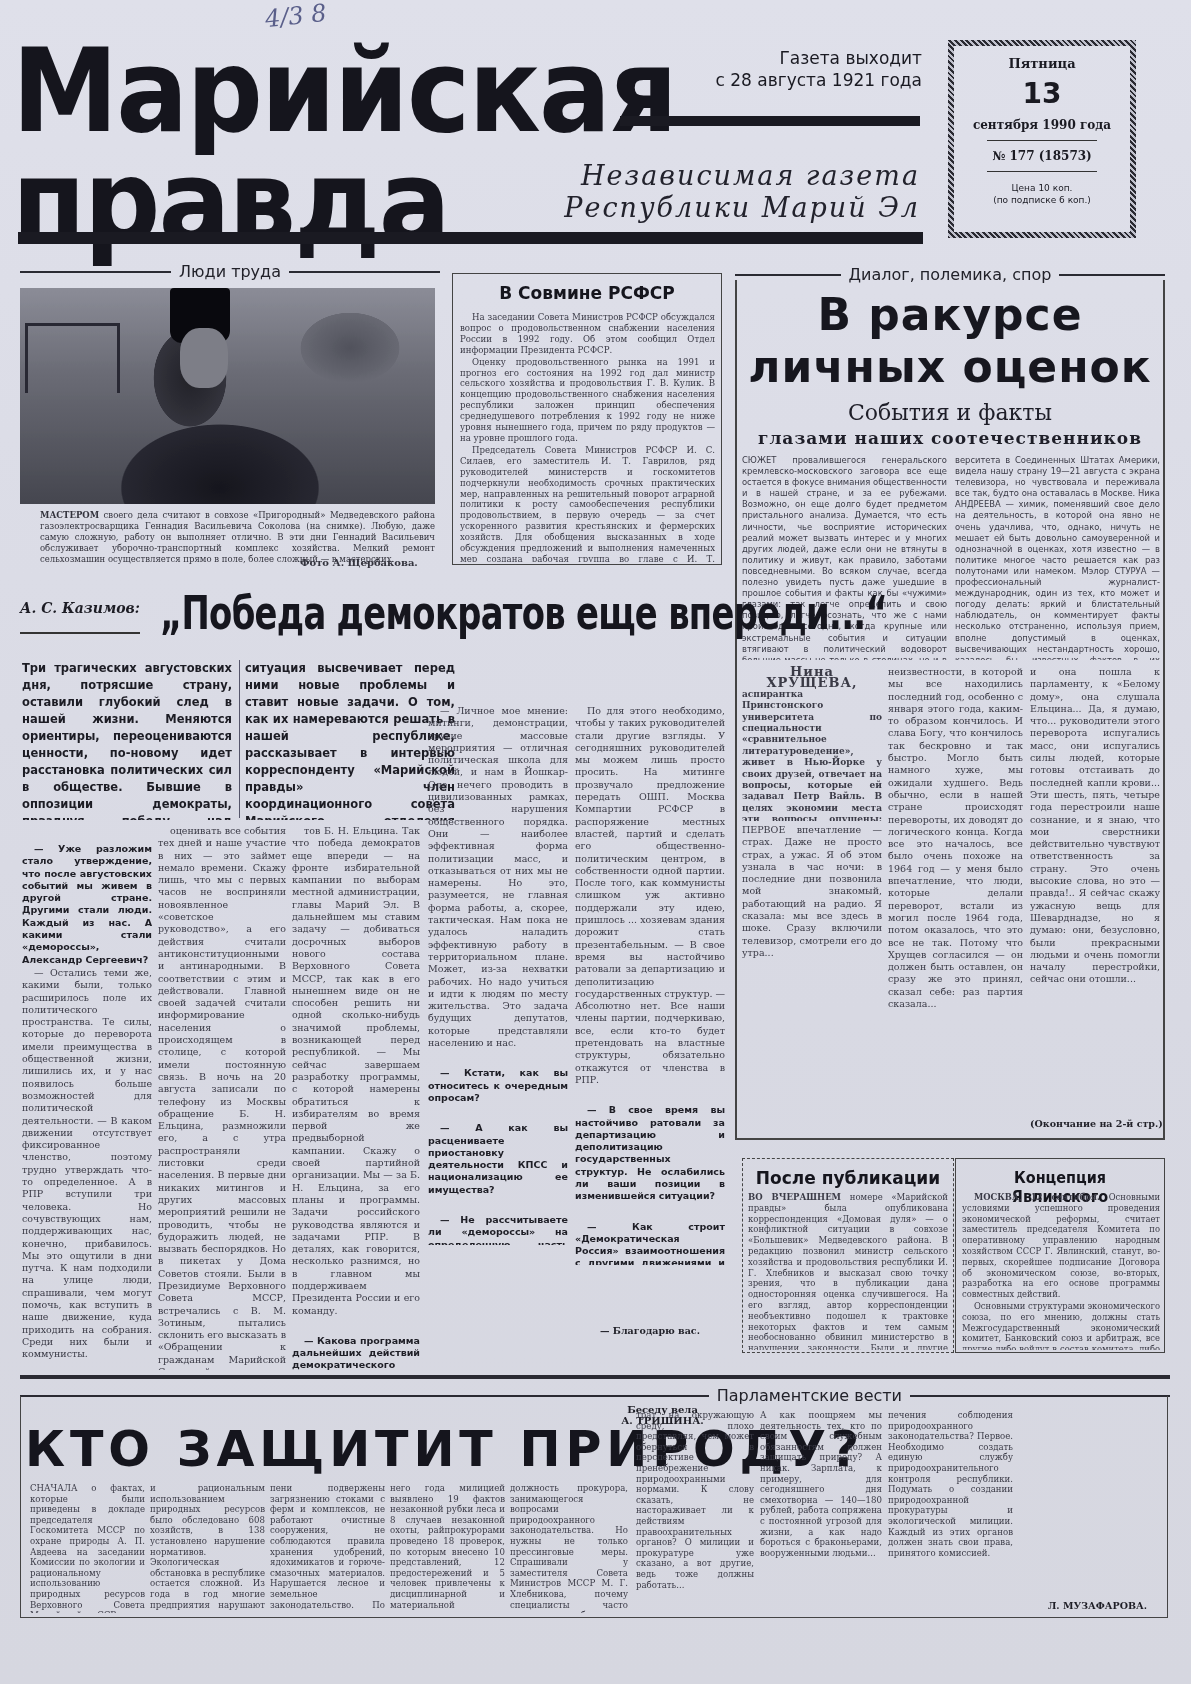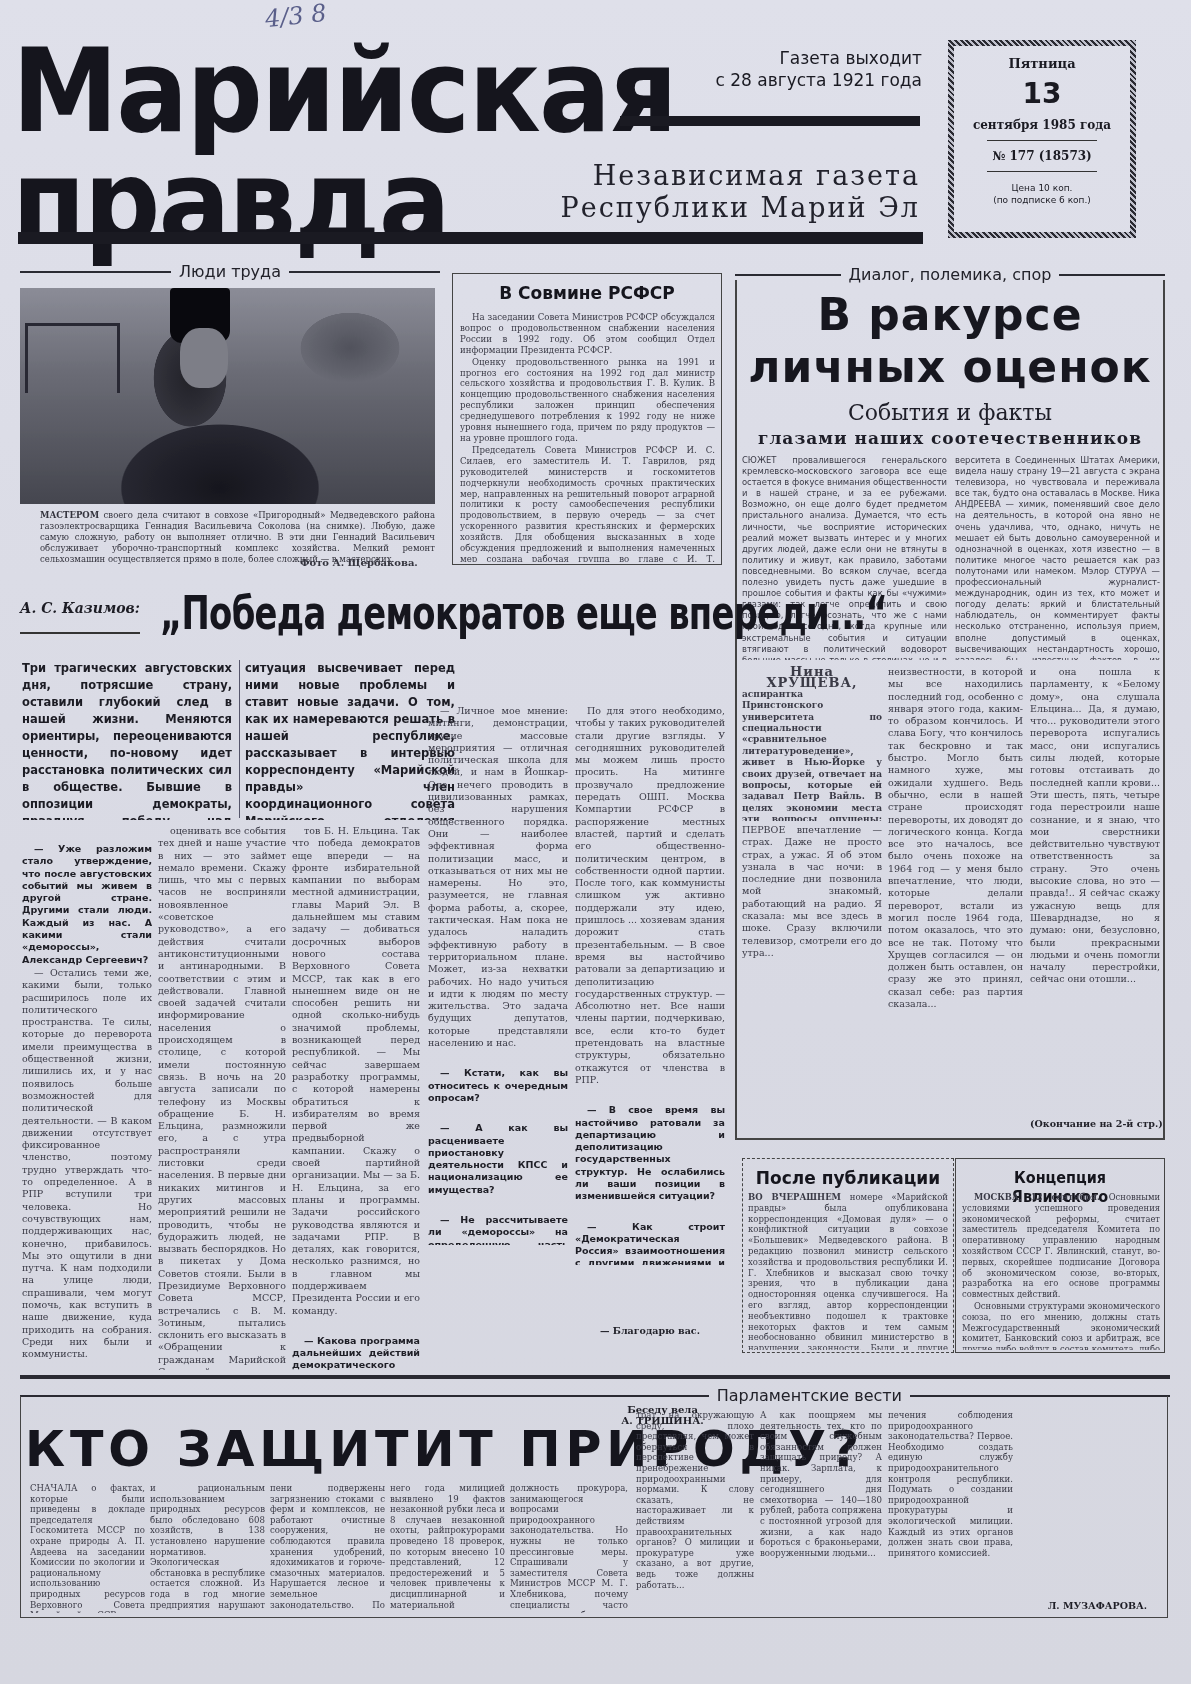--- a/index.html
+++ b/index.html
@@ -28,21 +28,21 @@
   .masthead-title .l1 { display: block; font-size: 116px; letter-spacing: -2px; transform: scaleX(0.92); transform-origin: left; }
   .masthead-title .l2 { display: block; font-size: 116px; letter-spacing: -2px; transform: scaleX(0.92); transform-origin: left; margin-top: 4px; }
   .mast-rule-bottom { position: absolute; left: 18px; top: 232px; width: 905px; height: 12px; background: #1a1a22; }
   .mast-rule-mid { position: absolute; left: 620px; top: 116px; width: 300px; height: 10px; background: #1a1a22; }
   .since {
     position: absolute; left: 700px; top: 47px; width: 222px; text-align: right;
     font-family: "DejaVu Sans", sans-serif; font-size: 17px; line-height: 22px; color: #1a1a22;
   }
   .motto {
     position: absolute; left: 560px; top: 160px; width: 360px; text-align: right;
-    font-family: "DejaVu Serif", serif; font-size: 27px; line-height: 32px;
+    font-family: "DejaVu Serif", serif; font-style: italic; font-size: 27px; line-height: 32px;
     letter-spacing: 2px; color: #22222c;
   }
   .datebox {
     position: absolute; left: 948px; top: 40px; width: 188px; height: 198px;
     border: 6px solid #2a2a32;
     border-image: repeating-linear-gradient(45deg, #2a2a32 0 2px, #bfc0cc 2px 4px) 6;
     text-align: center; font-family: "DejaVu Serif", serif; color: #1a1a22;
   }
   .datebox .dow { margin-top: 10px; font-size: 13px; font-weight: bold; }
   .datebox .day { margin-top: 6px; font-family: "DejaVu Sans", sans-serif; font-size: 28px; font-weight: 900; }
@@ -136,21 +136,21 @@
   </div>
   <div class="motto">
     <div>Независимая газета</div>
     <div>Республики Марий Эл</div>
   </div>
   <div class="mast-rule-bottom"></div>
 
   <div class="datebox">
     <div class="dow">Пятница</div>
     <div class="day">13</div>
-    <div class="month">сентября 1985 года</div>
+    <div class="month">сентября 1990 года</div>
     <hr>
     <div class="issue">№ 177 (18573)</div>
     <hr>
     <div class="price">
       <div>Цена 10 коп.</div>
       <div>(по подписке 6 коп.)</div>
     </div>
   </div>
 
   <div class="rubric" style="left:20px; top:262px; width:420px;">

